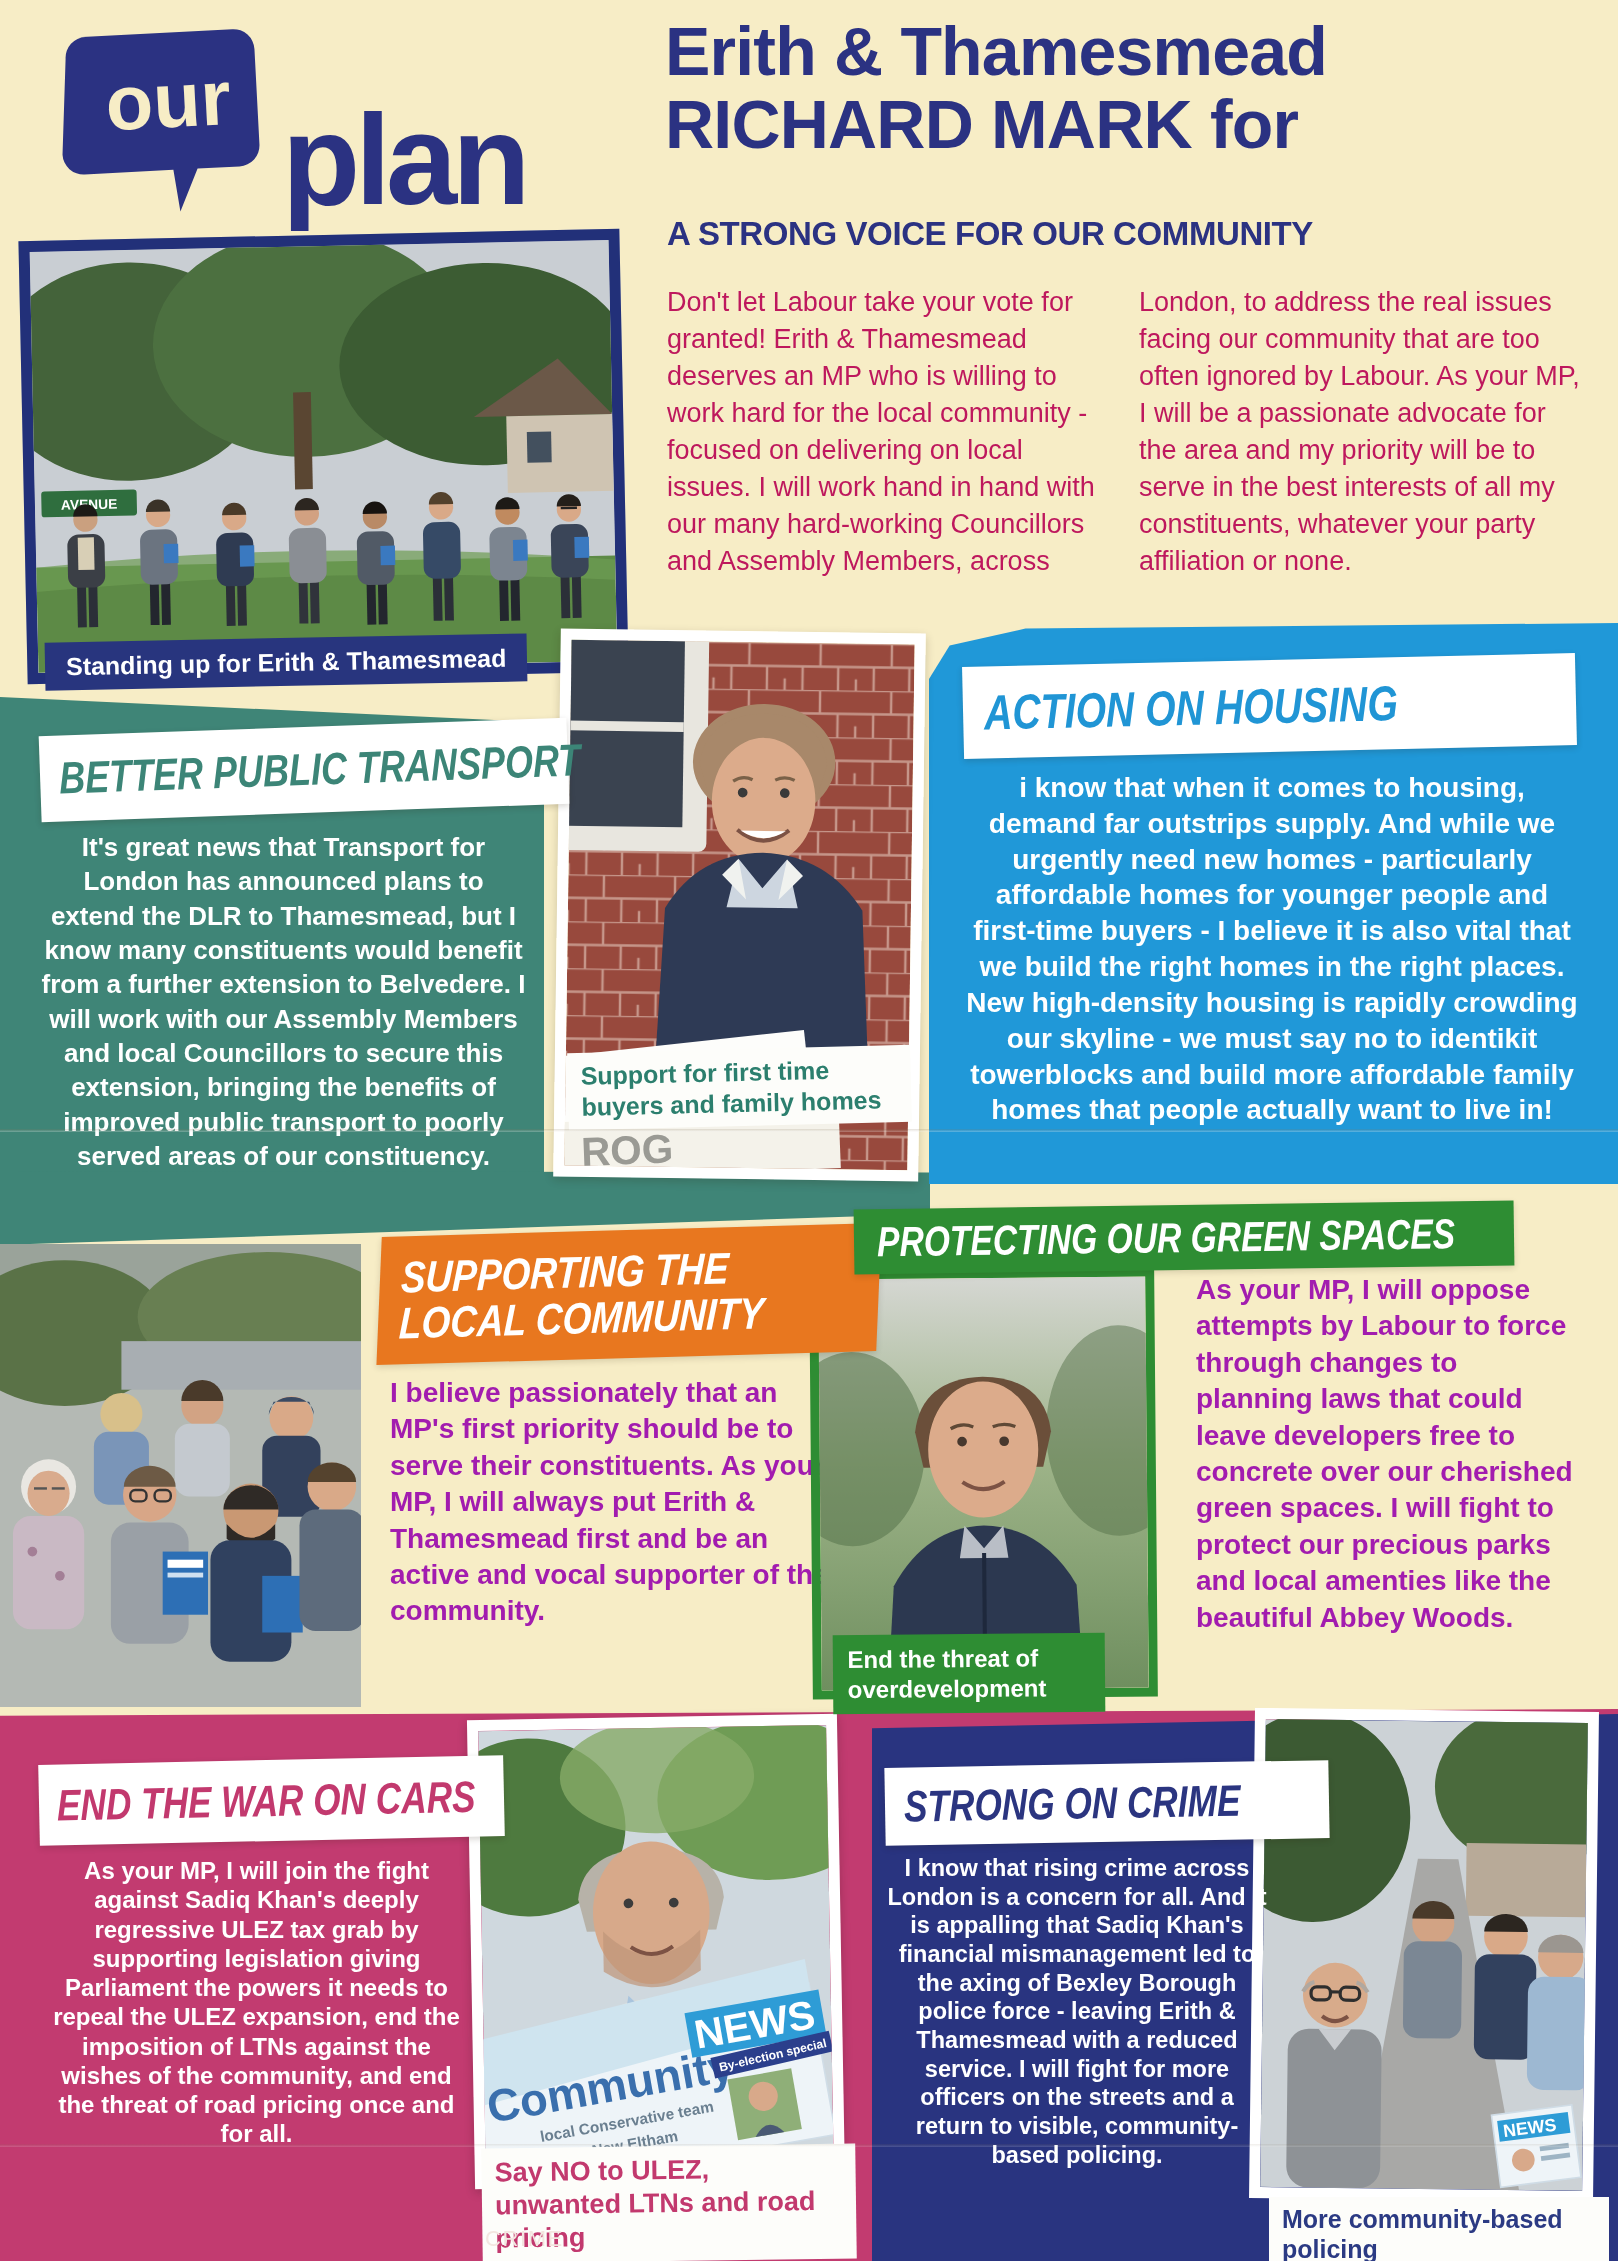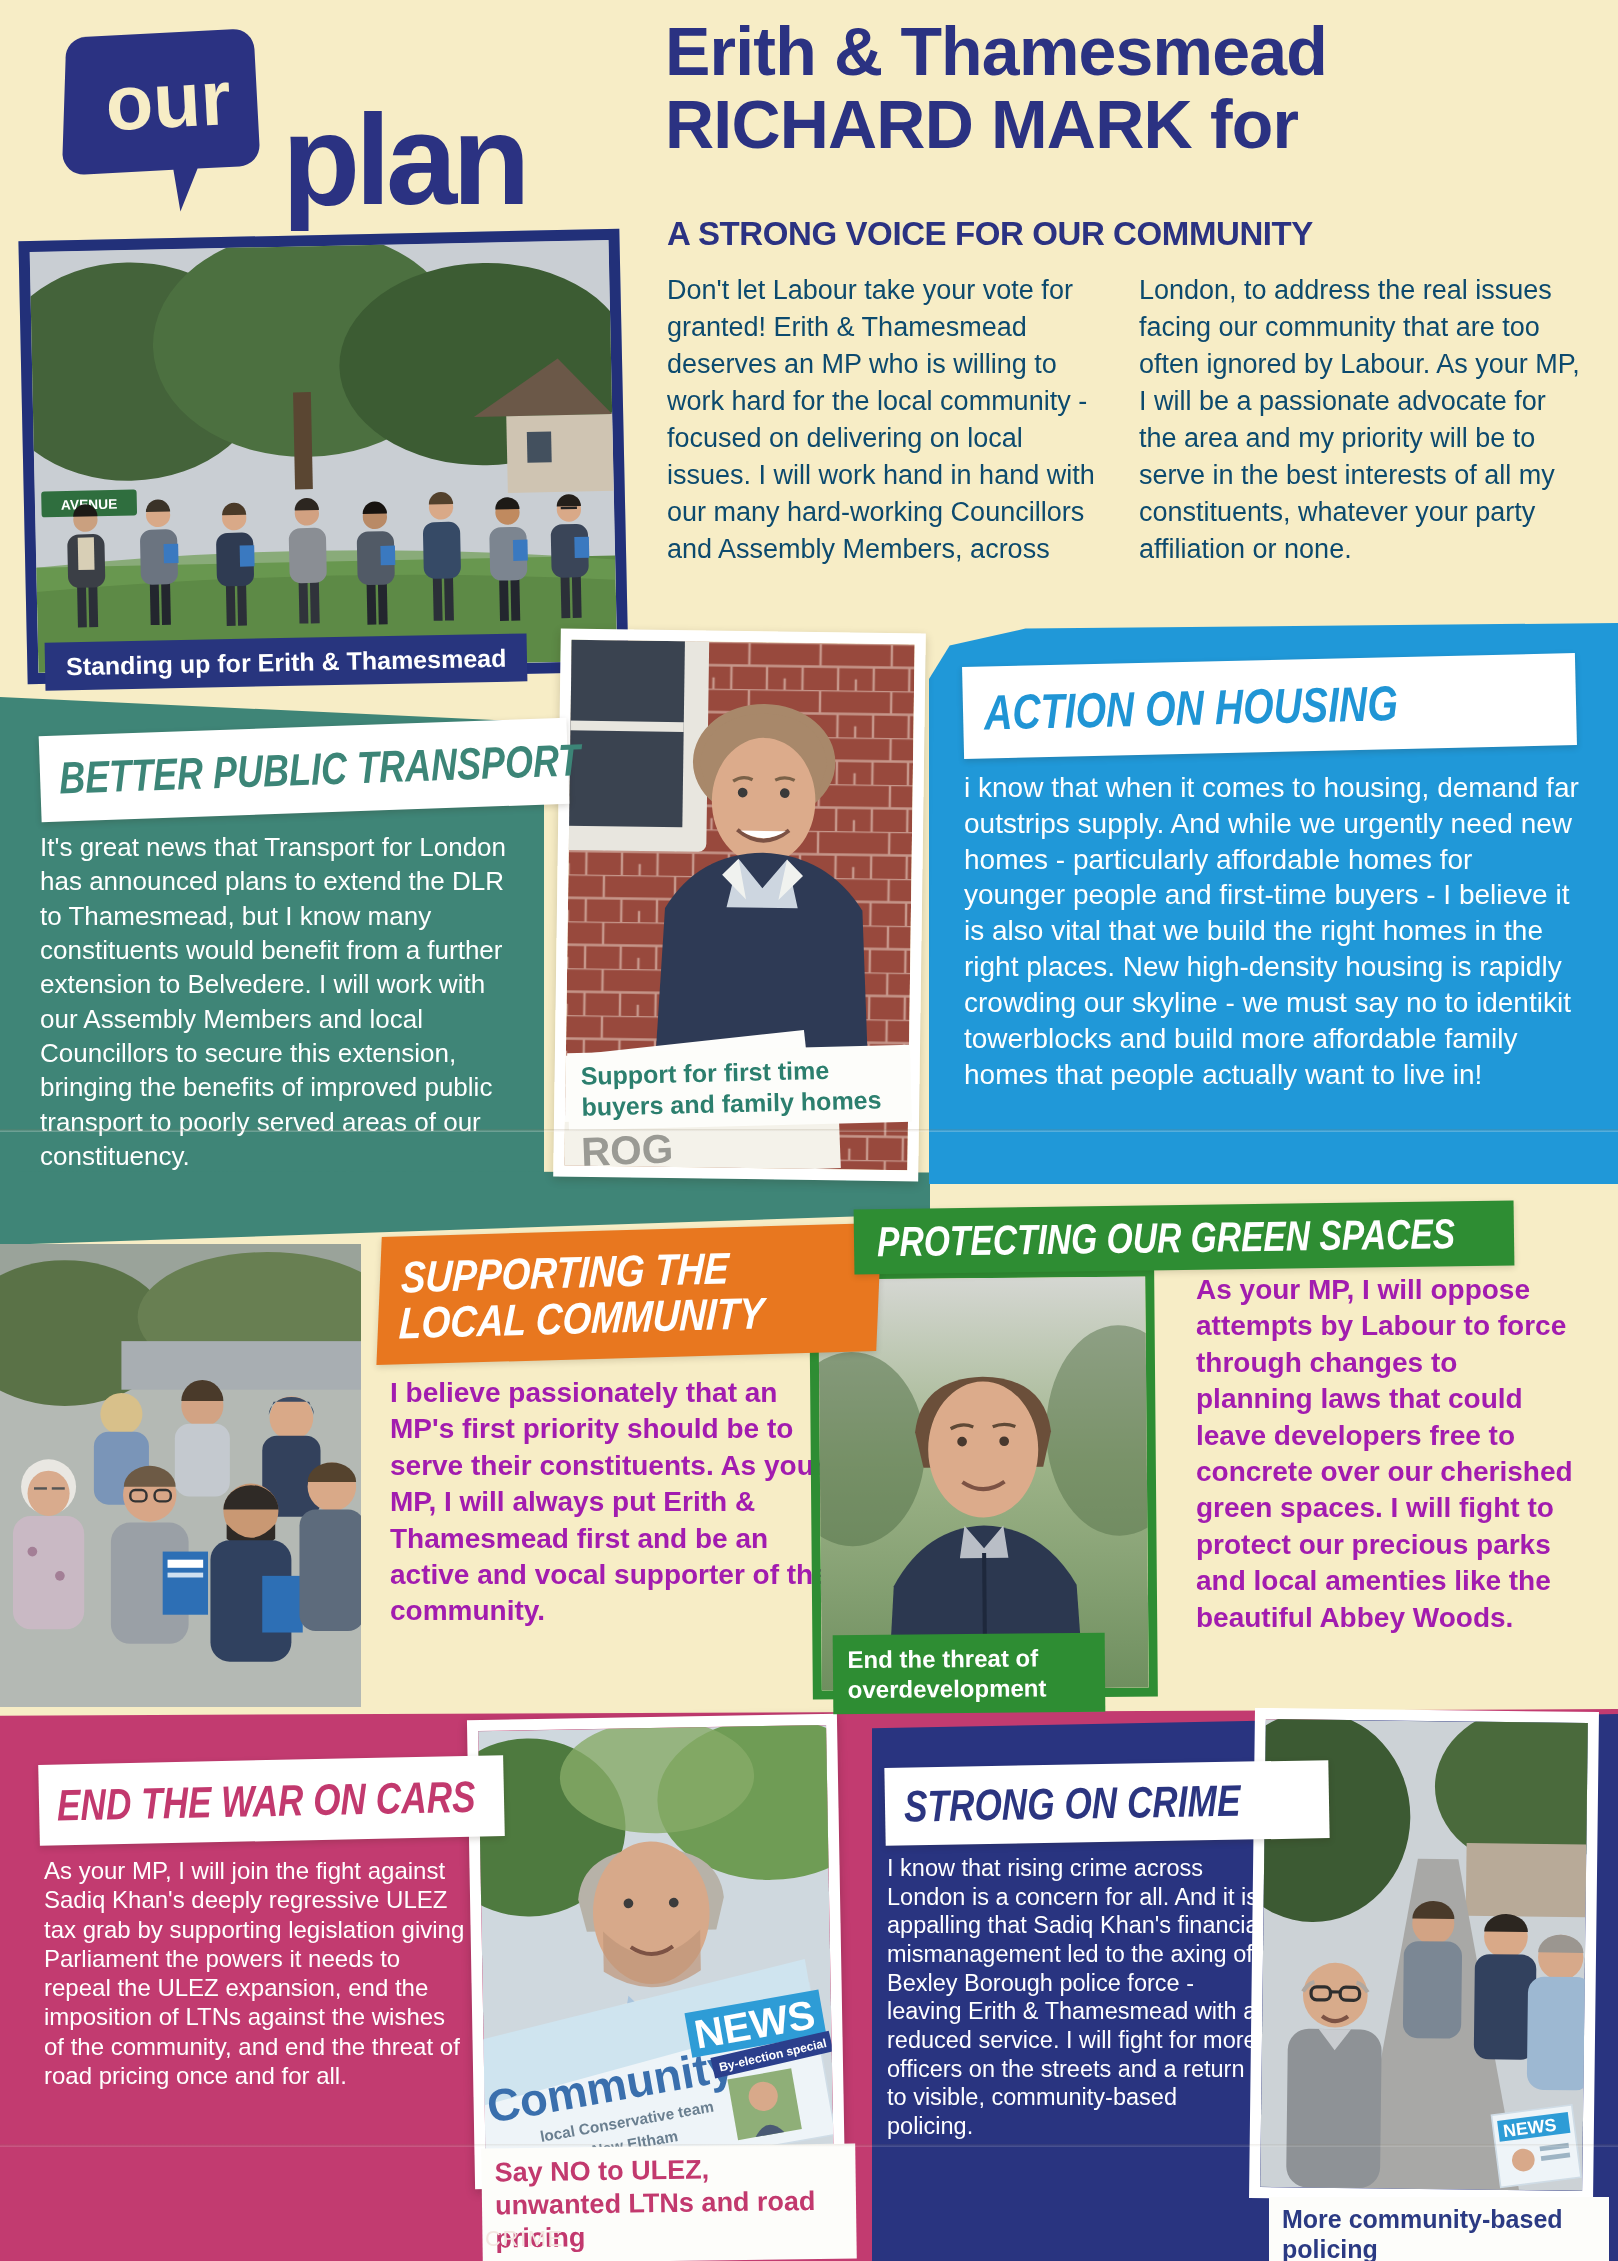--- a/index.html
+++ b/index.html
@@ -5,36 +5,36 @@
   html,body{margin:0;padding:0;background:#d8d4c8;}
   .page{
     position:relative; width:1618px; height:2261px; overflow:hidden;
     background:#f7edc6; font-family:"Liberation Sans", sans-serif;
   }
   .abs{position:absolute;}
   
   .plan-word{font-size:128px;font-weight:bold;color:#2b3282;letter-spacing:-4.9px;line-height:1;margin-top:38px;}
   .main-title{font-size:68px;font-weight:bold;color:#2b3282;line-height:1.08;letter-spacing:-0.8px;}
   .sub-title{font-size:33px;font-weight:bold;color:#2b3282;letter-spacing:-0.4px;}
-  .intro{font-size:27px;line-height:1.37;color:#0c4a6e;}
+  .intro{font-size:27px;line-height:1.37;color:#be185d;margin-top:12px;}
   
   .panel{position:absolute;}
   .p-teal{background:#3f8577;}
   .p-blue{background:#2098d8;}
   .p-magenta{background:#c23b70;}
   .p-navy{background:#293480;}
   
   .hbox{position:absolute;background:#fff;display:flex;align-items:center;
         box-shadow:0 2.4px 6.5px rgba(40,30,10,.18);}
   .hd{font-weight:bold;font-style:italic;white-space:nowrap;display:inline-block;
       transform:scaleX(.8);transform-origin:left center;letter-spacing:0;}
   .hd2{font-weight:bold;font-style:italic;display:inline-block;
        transform:scaleX(.84);transform-origin:left center;line-height:1.04;}
   
-  .white-body{color:#fff;font-weight:normal;}
+  .white-body{color:#fff;font-weight:bold;text-align:center;}
   .navy-body{color:#a21caf;font-weight:bold;}
   
   .photo{position:absolute;z-index:5;}
   .photo svg{display:block;}
   .cap{position:absolute;z-index:7;font-weight:bold;}
   .cap-navy{background:#28357e;color:#fff;}
   .cap-orange{background:#e8771f;color:#fff;}
   .cap-green{background:#2e8d33;color:#fff;}
   .cap-white{background:#fdfdfa;}
   .crease{position:absolute;left:0;width:1618px;height:3.2px;z-index:9;

